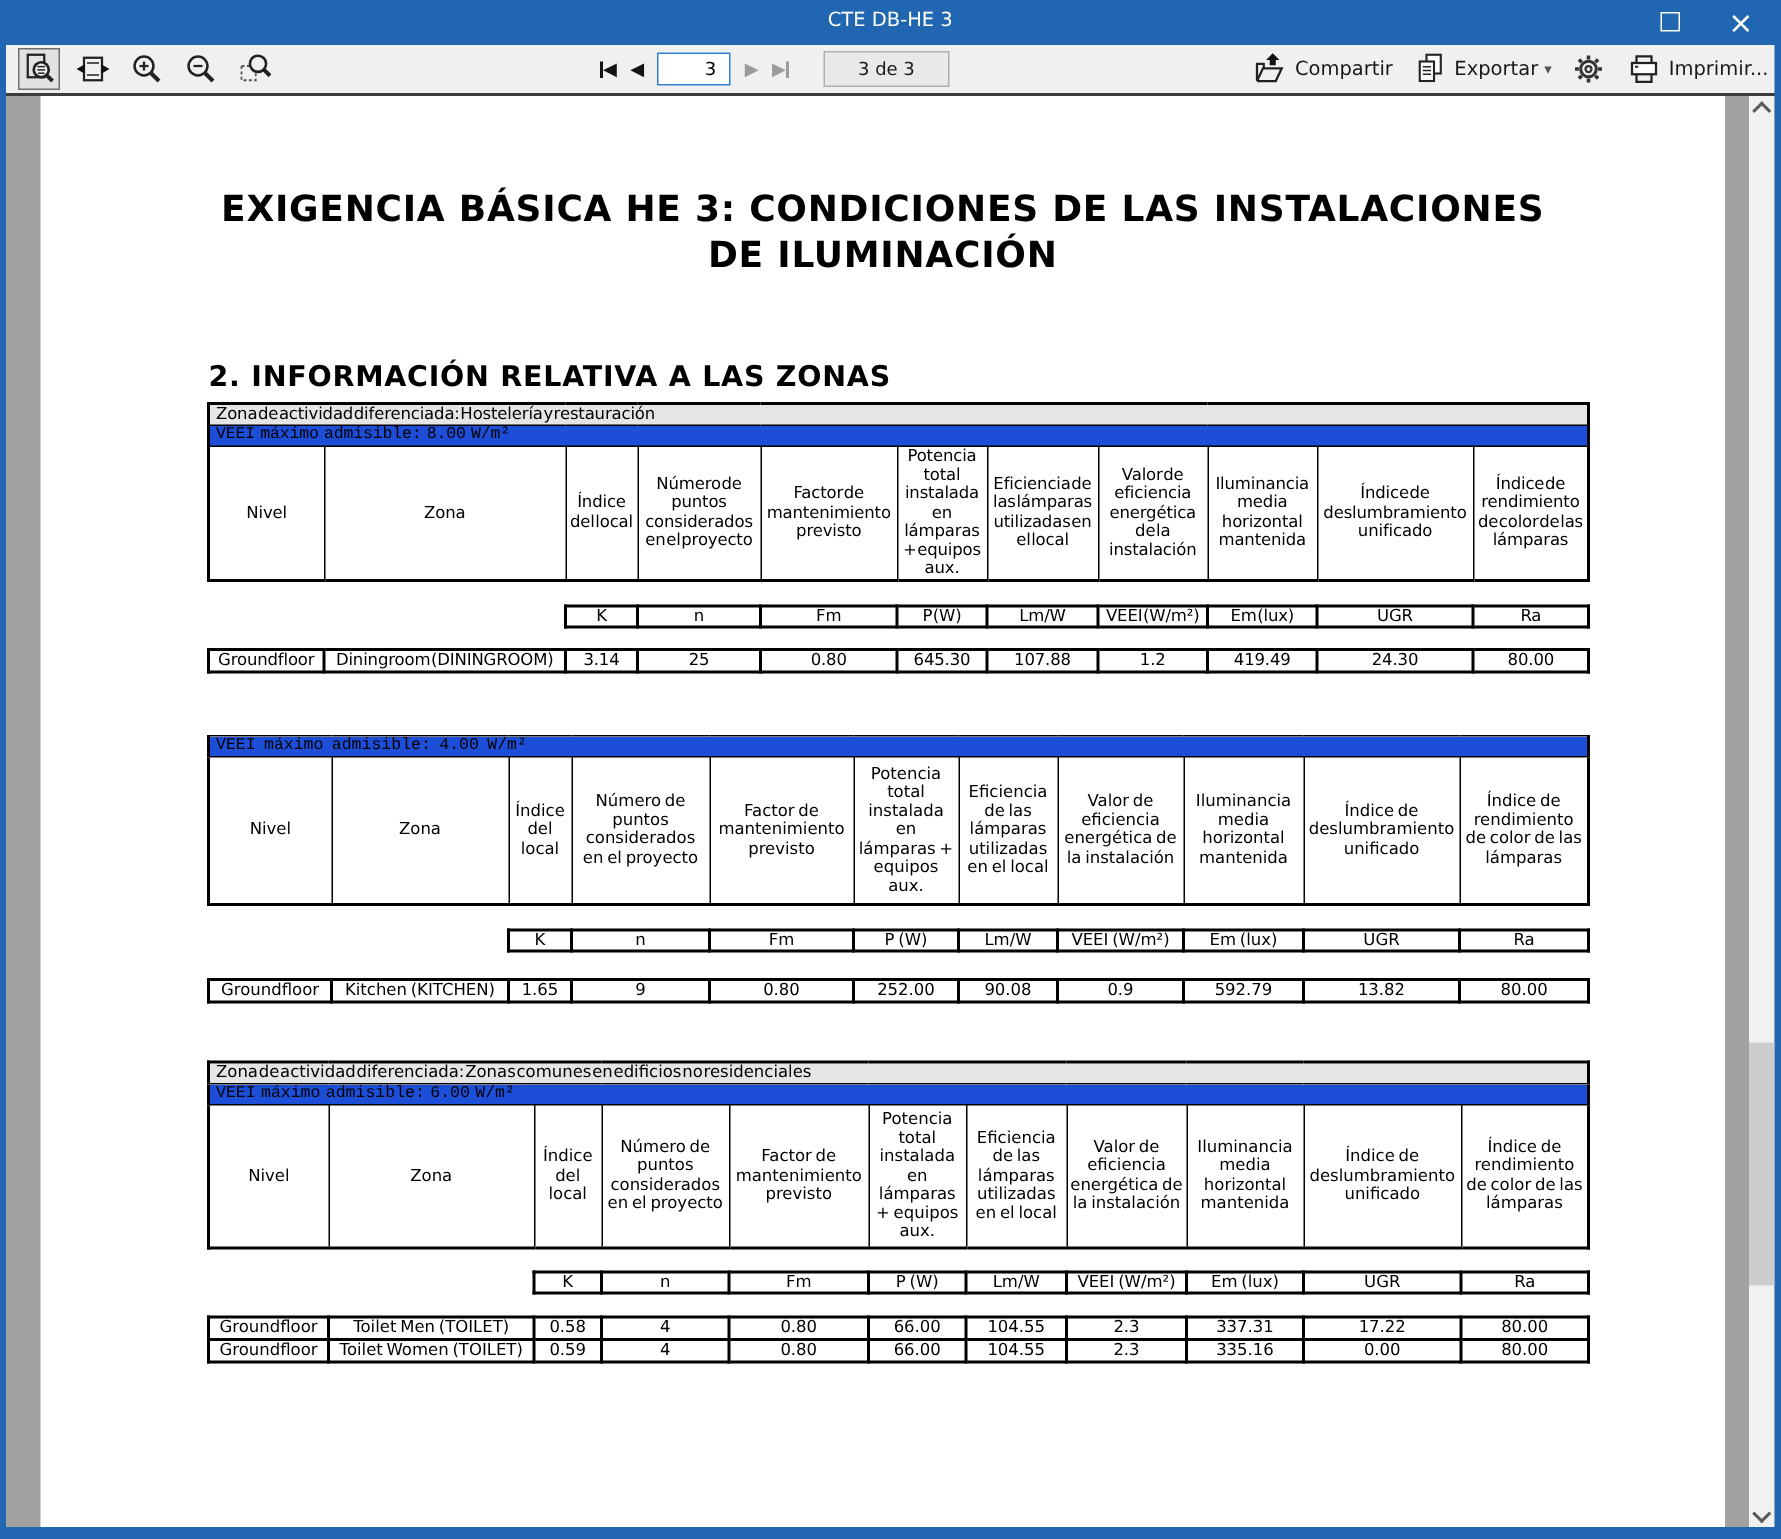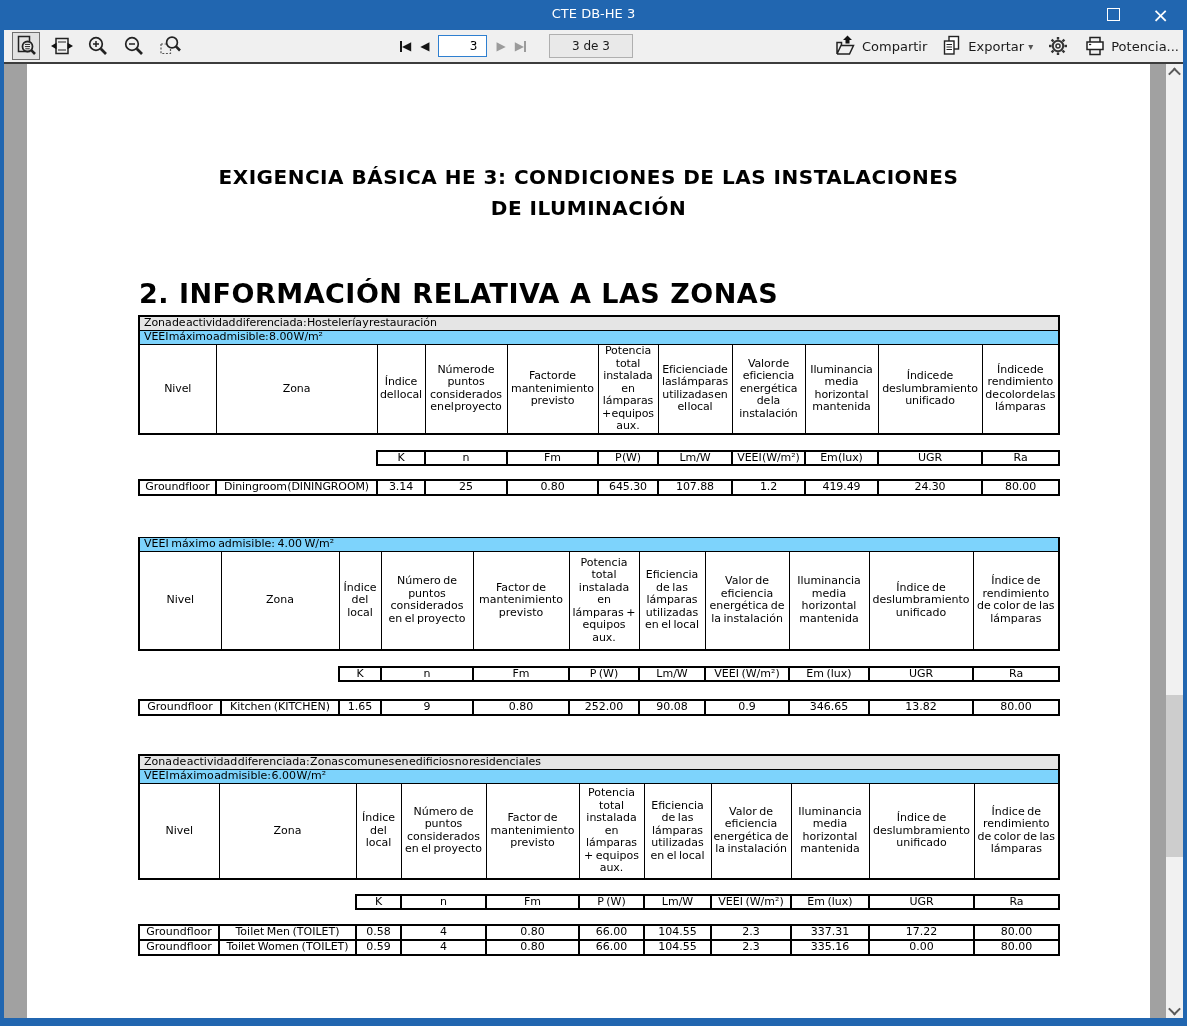--- a/index.html
+++ b/index.html
@@ -22,27 +22,27 @@
   .nav-btn.disabled{color:#9b9b9b;}
   .page-input{width:36px;height:18px;border:1px solid #2e7fd0;font-size:12px;text-align:right;padding:1px 9px 1px 2px;font-family:inherit;}
   .page-count{width:82px;height:22px;margin-left:14px;background:#e9e9e9;border:1px solid #afafaf;display:flex;align-items:center;justify-content:center;font-size:12px;color:#1a1a1a;}
   .tb-right{margin-left:auto;display:flex;align-items:center;gap:5px;padding-right:4px;font-size:13px;color:#1a1a1a;}
   .tb-right .grp{display:flex;align-items:center;gap:4px;margin-left:8px;}
   .caret{font-size:10px;color:#555;}
   .darkline{height:2px;flex:0 0 2px;background:#3c3c3c;}
   
   .content{flex:1 1 auto;position:relative;background:#a1a1a1;overflow:hidden;}
   .page{position:absolute;left:23px;top:0;width:1123px;height:100%;background:#fff;color:#000;}
-  .doc-title{margin-top:98px;text-align:center;font-weight:bold;font-size:20px;line-height:31px;letter-spacing:.5px;}
-  .section-h{margin:54px 0 0 112px;font-weight:bold;font-size:27px;letter-spacing:.5px;}
+  .doc-title{margin-top:60px;text-align:center;font-weight:bold;font-size:24px;line-height:31px;letter-spacing:.5px;}
+  .section-h{margin:54px 0 0 112px;font-weight:bold;font-size:19px;letter-spacing:.5px;}
   
   .zt{border-collapse:collapse;table-layout:fixed;width:920px;margin-left:111px;font-size:11px;color:#000;}
   .zt td{border:1px solid #000;padding:0 2px;text-align:center;vertical-align:middle;line-height:12.5px;overflow:hidden;}
   .zt tr.zone td,.zt tr.veei td{text-align:left;padding-left:4px;height:13px;border-width:2px 2px 1px 2px;}
-  .zt tr.veei td{border-width:1px 2px 1px 2px;background:#7dd3fc;}
+  .zt tr.veei td{border-width:1px 2px 1px 2px;background:#1d4ed8;font-family:Liberation Mono, monospace;}
   .zt tr.zone td{background:#e5e5e5;}
   .zt tr.head td{border-bottom-width:2px;}
   .zt tr.head td:first-child{border-left-width:2px;}
   .zt tr.head td:last-child{border-right-width:2px;}
   .zt tr.gap td{border:none;background:#fff;}
   .zt tr.units td{border-width:2px;height:12px;white-space:nowrap;}
   .zt tr.units td.empty{border:none;}
   .zt tr.data td{border-width:2px;height:13px;white-space:nowrap;}
   .zt.c3 td{word-spacing:-3px;letter-spacing:-.1px;}
   .zt.c1 td{word-spacing:-1px;}
@@ -167,21 +167,21 @@
           </g>
         </svg>
       </span>
       <span class="grp">
         <svg width="24" height="24" viewBox="0 0 24 24">
           <path d="M7 8 V3.5 H17 V8" fill="none" stroke="#222" stroke-width="1.5"></path>
           <rect x="4" y="8" width="16" height="7.5" fill="#fff" stroke="#222" stroke-width="1.5"></rect>
           <path d="M7 15.5 V20.5 H17 V15.5" fill="none" stroke="#222" stroke-width="1.5"></path>
           <line x1="6" y1="10.5" x2="8.2" y2="10.5" stroke="#222" stroke-width="1.3"></line>
         </svg>
-        <span>Potencia...</span>
+        <span>Imprimir...</span>
       </span>
     </div>
   </div>
 
   <div class="darkline"></div>
 
   <div class="content">
     <div class="page">
       <div class="doc-title">
         <div>EXIGENCIA BÁSICA HE 3: CONDICIONES DE LAS INSTALACIONES</div>
@@ -307,21 +307,21 @@
               </tr>
               <tr class="data">
                 <td>Groundfloor</td>
                 <td>Kitchen (KITCHEN)</td>
                 <td>1.65</td>
                 <td>9</td>
                 <td>0.80</td>
                 <td>252.00</td>
                 <td>90.08</td>
                 <td>0.9</td>
-                <td>346.65</td>
+                <td>592.79</td>
                 <td>13.82</td>
                 <td>80.00</td>
               </tr>
             </tbody>
           </table>
           <table class="zt mt3 c1 zc3">
             <colgroup>
               <col style="width: 80px;">
               <col style="width: 137px;">
               <col style="width: 45px;">

